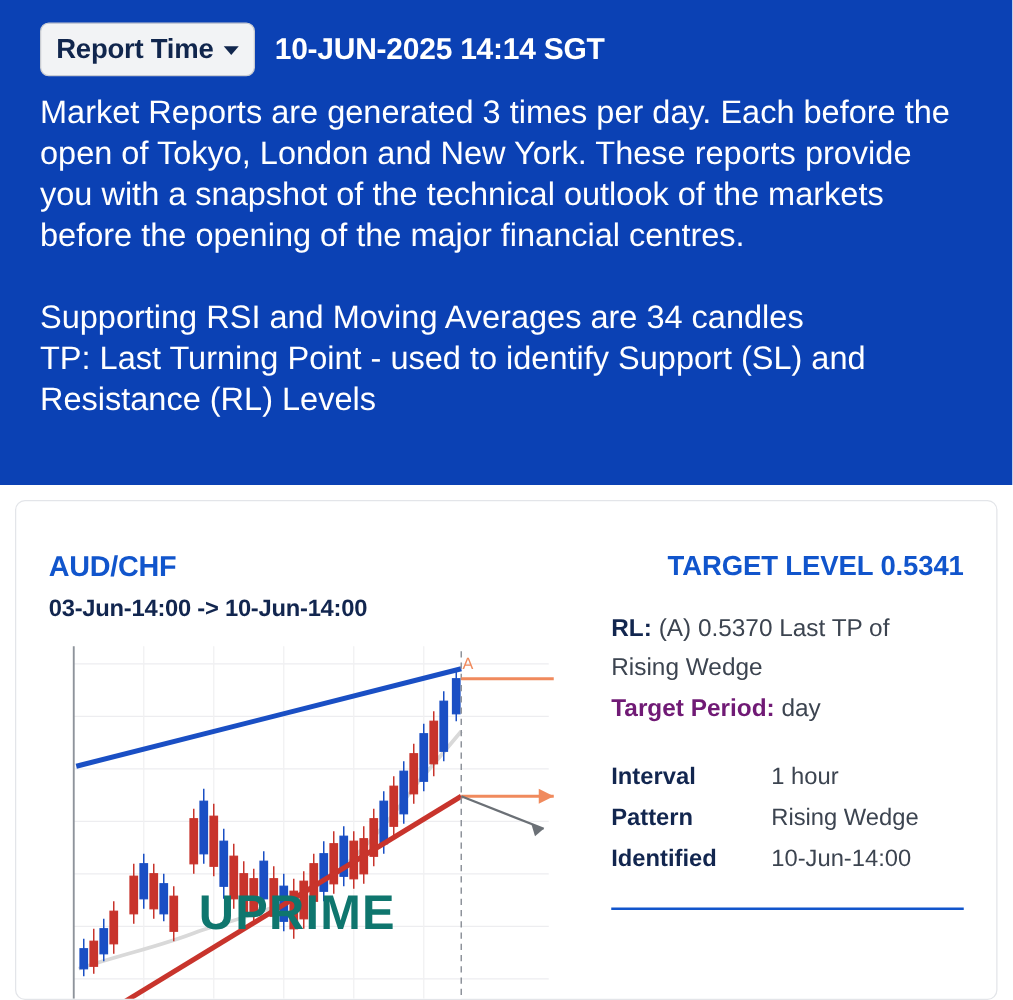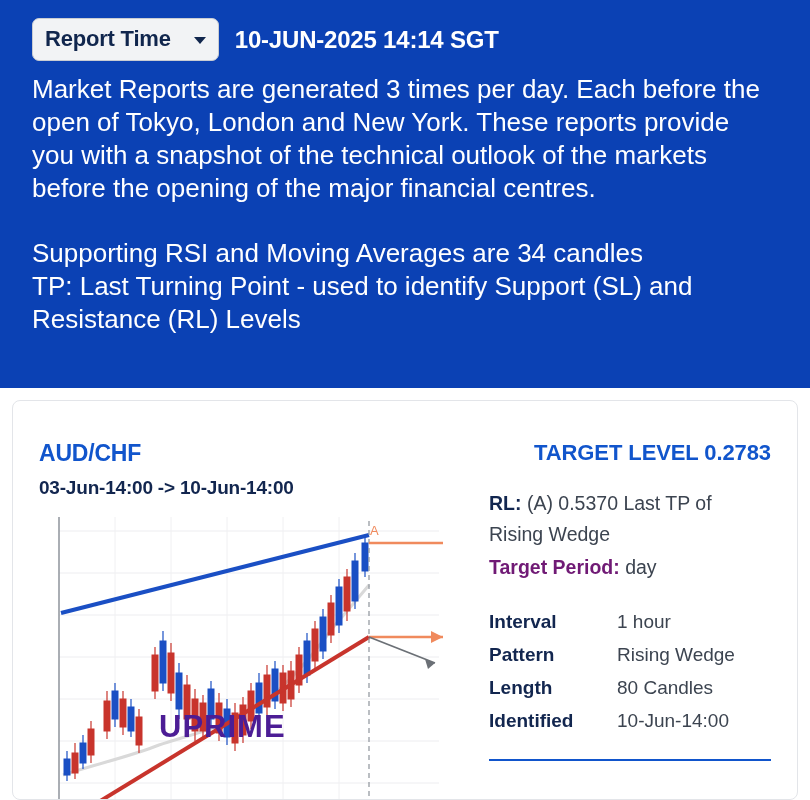--- a/index.html
+++ b/index.html
@@ -22,21 +22,21 @@
   }
   .banner-head {
     display: flex;
     align-items: center;
     gap: 16px;
     margin-bottom: 12px;
   }
   .report-time-btn {
     display: inline-flex;
     align-items: center;
-    gap: 23px;
+    gap: 8px;
     background: #f2f3f5;
     color: #11264d;
     border: 1px solid #c9ccd2;
     border-radius: 7px;
     padding: 7px 12px 8px 12px;
     font-size: 22px;
     font-weight: 700;
     letter-spacing: -0.2px;
     cursor: pointer;
   }
@@ -147,23 +147,23 @@
   .chart-area {
     position: relative;
     width: 440px;
     height: 290px;
   }
   .chart-svg { display: block; }
   .watermark {
     position: absolute;
     left: 120px;
     top: 196px;
-    font-size: 31px;
-    font-weight: 700;
-    color: #4c1d95;
+    font-size: 39px;
+    font-weight: 700;
+    color: #0f766e;
     letter-spacing: 1px;
     pointer-events: none;
   }
   .price-axis {
     position: absolute;
     left: 330px;
     top: 0;
     width: 110px;
     height: 290px;
   }
@@ -322,21 +322,21 @@
 
           <text x="331" y="22" font-family="Liberation Sans, sans-serif" font-size="13" fill="#f08a5d">A</text>
         </svg>
 
         <div class="watermark">UPRIME</div>
 
       </div>
     </div>
 
     <div class="card-right">
-      <div class="target-level">TARGET LEVEL 0.2783</div>
+      <div class="target-level">TARGET LEVEL 0.5341</div>
 
       <p class="rl-line">
         <b>RL:</b>
         <span>(A) 0.5370 Last TP of Rising Wedge</span>
       </p>
       <p class="target-period">
         <b>Target Period:</b>
         <span>day</span>
       </p>
 
@@ -344,24 +344,20 @@
         <tbody>
             <tr>
           <td class="k">Interval</td>
           <td class="v">1 hour</td>
         </tr>
         <tr>
           <td class="k">Pattern</td>
           <td class="v">Rising Wedge</td>
         </tr>
         <tr>
-          <td class="k">Length</td>
-          <td class="v">80 Candles</td>
-        </tr>
-        <tr>
           <td class="k">Identified</td>
           <td class="v">10-Jun-14:00</td>
         </tr>
       </tbody>
         </table>
 
       <div class="bottom-rule"></div>
     </div>
 
   </div>

